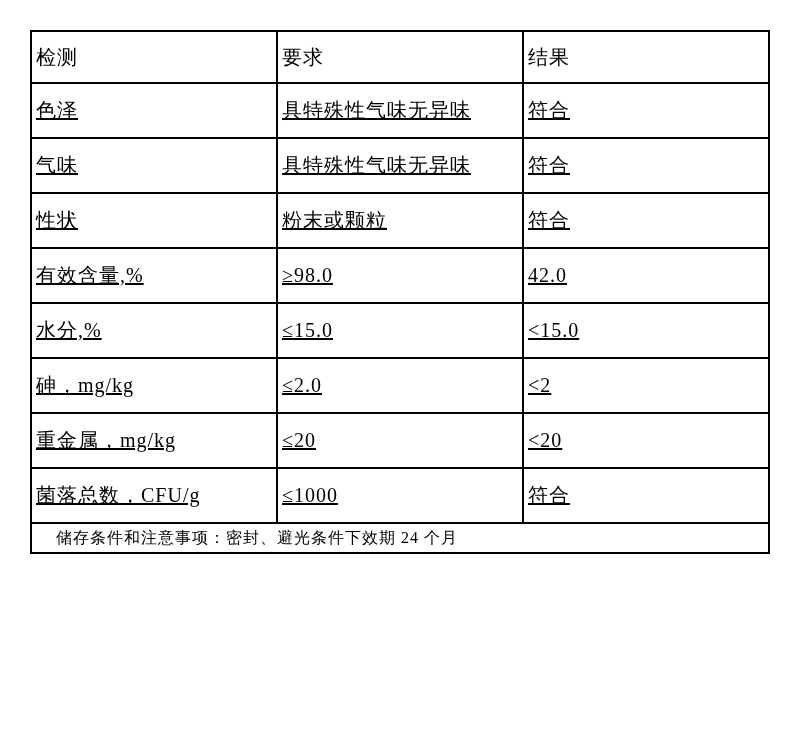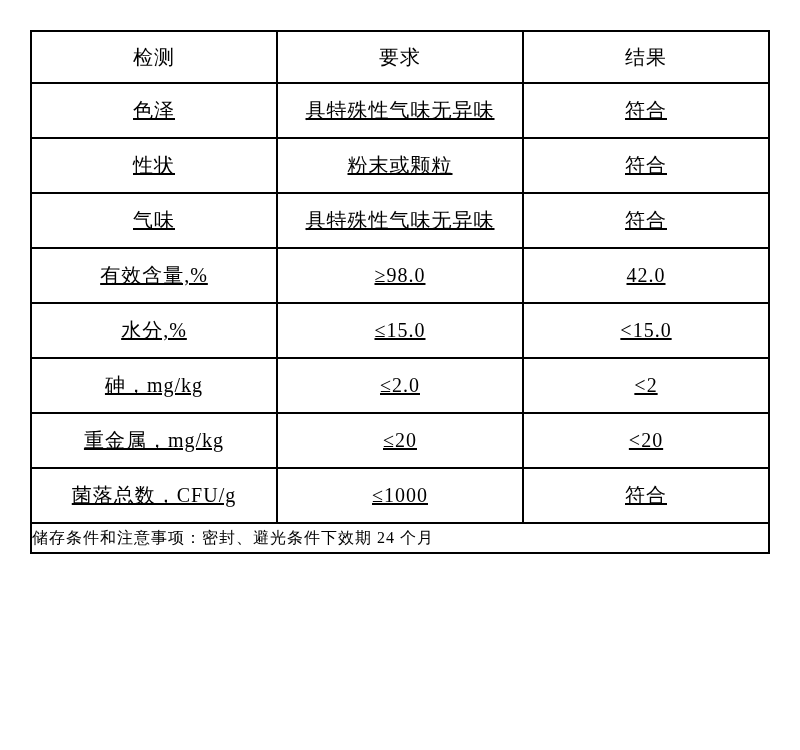--- a/index.html
+++ b/index.html
@@ -17,35 +17,35 @@
   table.qc-table {
     position: absolute;
     left: 30px; top: 30px;
     width: 740px;
     border-collapse: collapse;
     table-layout: fixed;
   }
   table.qc-table th,
   table.qc-table td {
     border: 2px solid #000000;
-    text-align: center;
+    text-align: left;
     vertical-align: middle;
     font-size: 20px;
     font-weight: normal;
     padding: 0 4px;
     letter-spacing: 1px;
   }
   table.qc-table col { width: 33.333%; }
   tr.header-row th { height: 52px; }
   tr.data-row td { height: 55px; text-decoration: underline; }
   tr.footer-row td {
     height: 30px;
     text-align: left;
     font-size: 16px;
-    padding-left: 0;
+    padding-left: 24px;
     letter-spacing: 1px;
   }
 </style>
 </head>
 <body>
 
 <div class="page">
   <table class="qc-table">
     <colgroup>
         <col>
@@ -59,27 +59,27 @@
         <th>结果</th>
       </tr>
     </thead>
     <tbody>
       <tr class="data-row">
         <td>色泽</td>
         <td>具特殊性气味无异味</td>
         <td>符合</td>
       </tr>
       <tr class="data-row">
-        <td>性状</td>
-        <td>粉末或颗粒</td>
+        <td>气味</td>
+        <td>具特殊性气味无异味</td>
         <td>符合</td>
       </tr>
       <tr class="data-row">
-        <td>气味</td>
-        <td>具特殊性气味无异味</td>
+        <td>性状</td>
+        <td>粉末或颗粒</td>
         <td>符合</td>
       </tr>
       <tr class="data-row">
         <td>有效含量,%</td>
         <td>≥98.0</td>
         <td>42.0</td>
       </tr>
       <tr class="data-row">
         <td>水分,%</td>
         <td>≤15.0</td>

